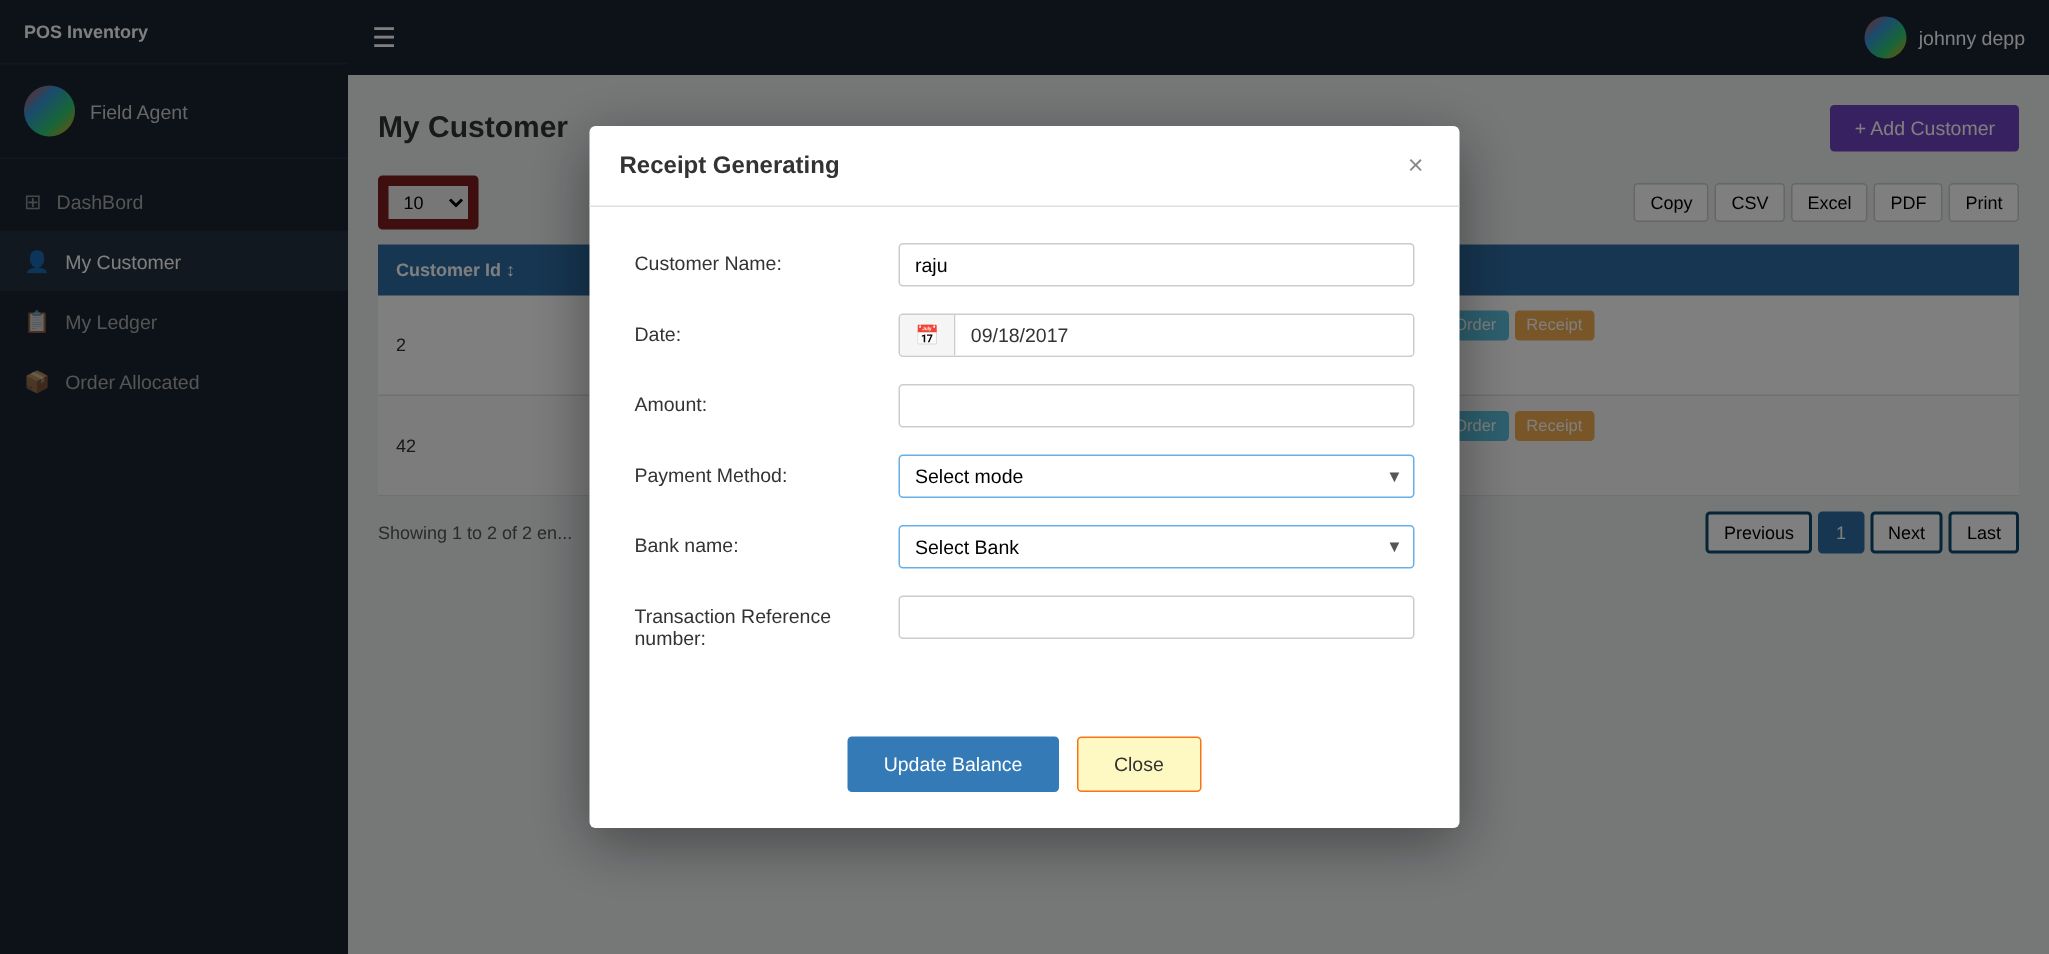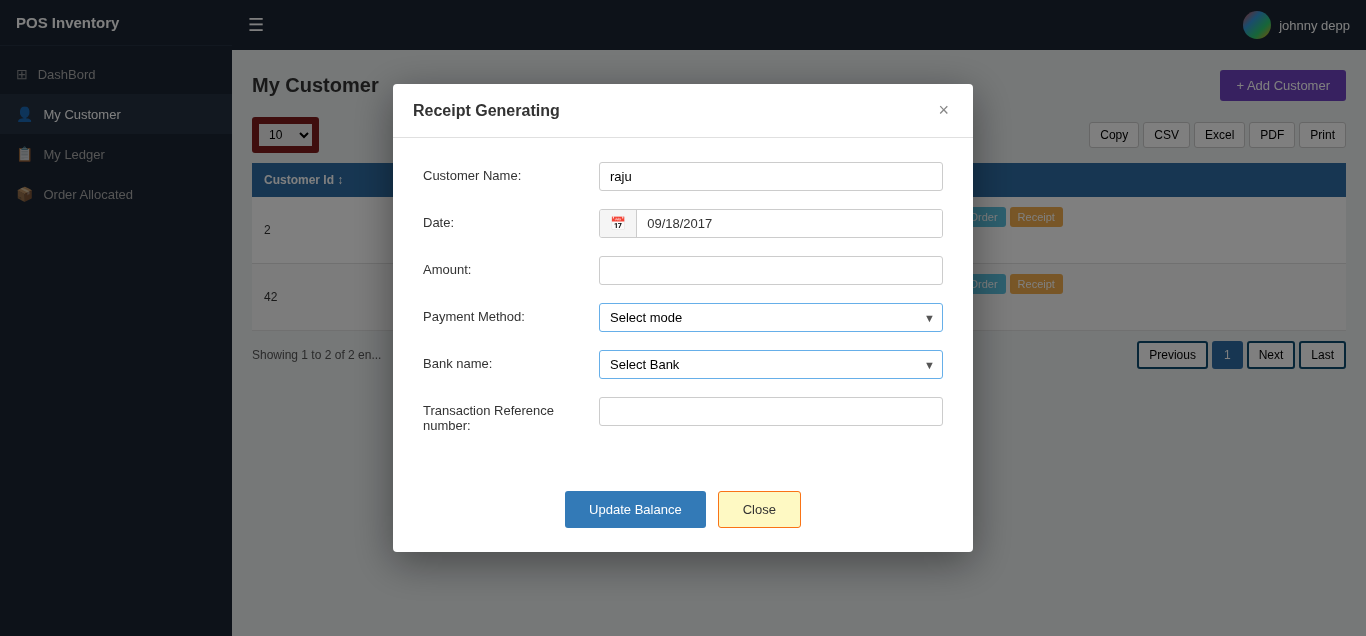--- a/index.html
+++ b/index.html
@@ -10,21 +10,21 @@
       position: fixed;
       left: 0; top: 0;
       width: 232px; height: 636px;
       background: #1a2533;
       color: #ccc;
       z-index: 10;
     }
     .sidebar-header {
       background: #1a2533;
       padding: 14px 16px;
-      font-size: 15px;
+      font-size: 12px;
       font-weight: bold;
       color: #fff;
       border-bottom: 1px solid #243040;
     }
     .sidebar-user {
       display: flex;
       align-items: center;
       padding: 14px 16px;
       border-bottom: 1px solid #243040;
       gap: 10px;
@@ -292,20 +292,24 @@
       cursor: pointer;
       font-size: 13px;
     }
   </style>
 </head>
 <body>
 
 <div class="sidebar">
   <div class="sidebar-header">
     <span>POS Inventory</span>
+  </div>
+  <div class="sidebar-user">
+    <div class="avatar-circle"></div>
+    <span class="sidebar-user-name">Field Agent</span>
   </div>
   <nav class="sidebar-nav">
     <div class="sidebar-item">
       <span class="sidebar-icon">⊞</span>
       <span>DashBord</span>
     </div>
     <div class="sidebar-item active">
       <span class="sidebar-icon">👤</span>
       <span>My Customer</span>
     </div>

